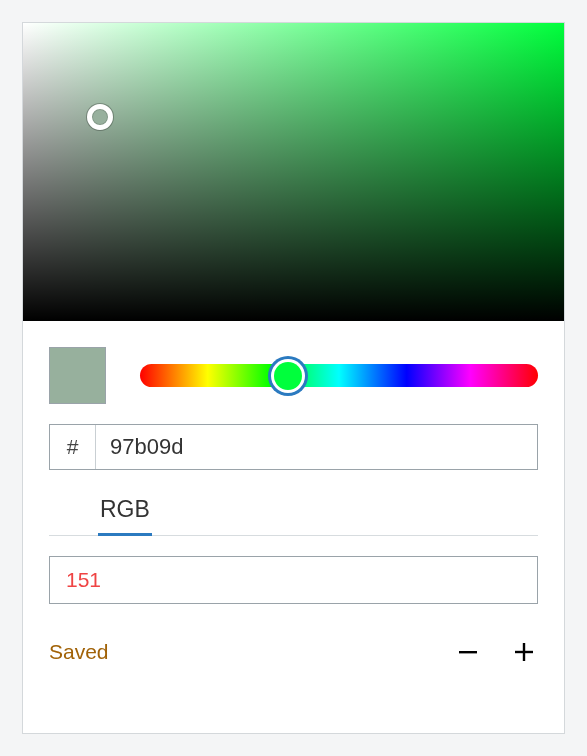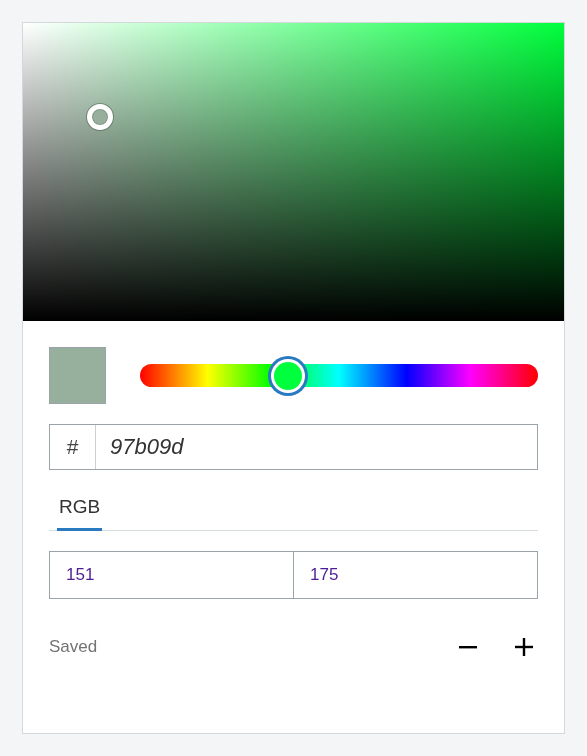--- a/index.html
+++ b/index.html
@@ -82,67 +82,67 @@
   border-right: 1px solid #c9cfd3;
 }
 .hex-input {
   flex: 1;
   border: none;
   outline: none;
   padding: 0 14px;
   font-size: 22px;
   color: #333;
   font-family: inherit;
-  font-style: italic;
 }
 .tabs {
   display: flex;
   gap: 40px;
   border-bottom: 1px solid #d7dcdf;
   padding-left: 8px;
 }
 .tab {
-  font-size: 19px;
+  font-size: 23px;
   color: #888;
   padding: 6px 2px 10px;
   margin-bottom: -1px;
   cursor: pointer;
   border-bottom: 3px solid transparent;
+  margin-left: 41px;
 }
 .tab.active {
   color: #333;
   border-bottom-color: #2b7ac0;
 }
 .triple {
   display: flex;
   border: 1px solid #9aa3a9;
   height: 48px;
 }
 .triple input {
   flex: 1;
   min-width: 0;
   border: none;
   outline: none;
   padding: 0 16px;
-  font-size: 17px;
-  color: #4c1d95;
+  font-size: 21px;
+  color: #ef4444;
   font-family: inherit;
 }
 .triple input + input {
   border-left: 1px solid #9aa3a9;
 }
 .saved-row {
   display: flex;
   align-items: center;
   justify-content: space-between;
   margin-top: 14px;
 }
 .saved-label {
-  font-size: 17px;
-  color: #737373;
+  font-size: 21px;
+  color: #a16207;
 }
 .saved-btns {
   display: flex;
   gap: 28px;
 }
 .icon-btn {
   width: 28px;
   height: 28px;
   display: flex;
   align-items: center;
@@ -174,21 +174,20 @@
       <div class="hex-prefix">#</div>
       <input class="hex-input" type="text" value="97b09d" style="">
     </div>
 
     <div class="tabs">
       <div class="tab active">RGB</div>
     </div>
 
     <div class="triple">
       <input type="text" value="151" style="">
-      <input type="text" value="175" style="">
     </div>
 
     <div class="saved-row">
       <div class="saved-label">Saved</div>
       <div class="saved-btns">
         <div class="icon-btn">
           <svg width="22" height="22" viewBox="0 0 22 22">
               <rect x="2" y="10" width="18" height="2.4" fill="currentColor"></rect>
             </svg>
         </div>

